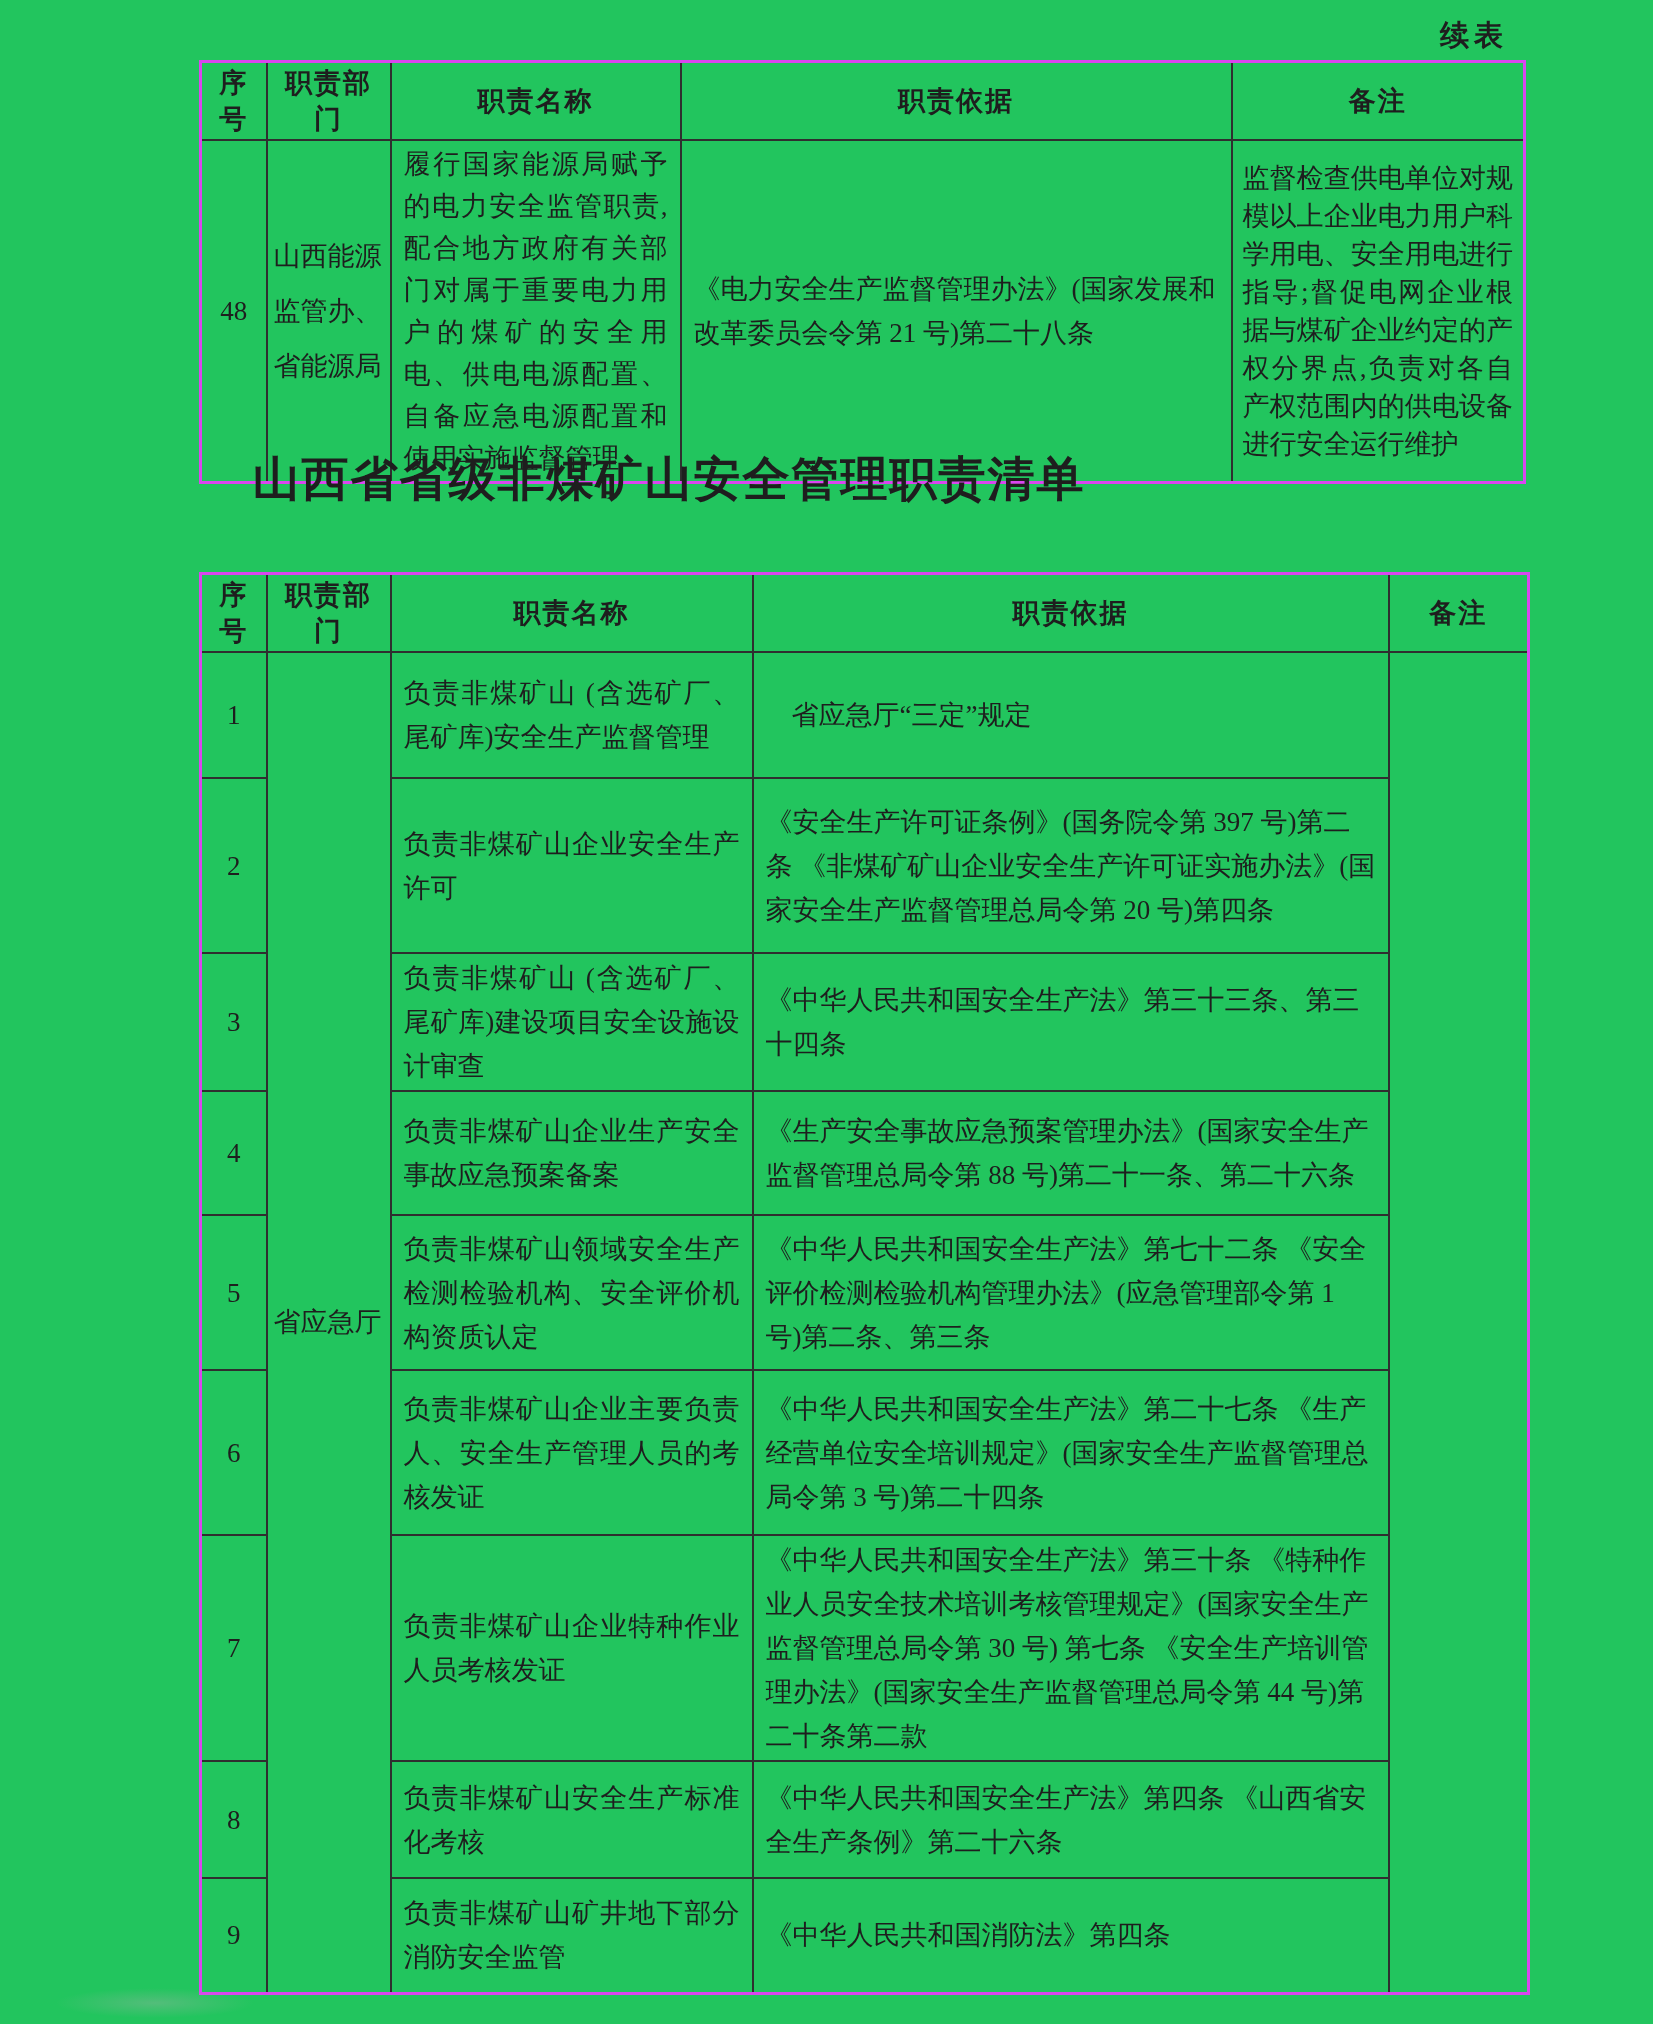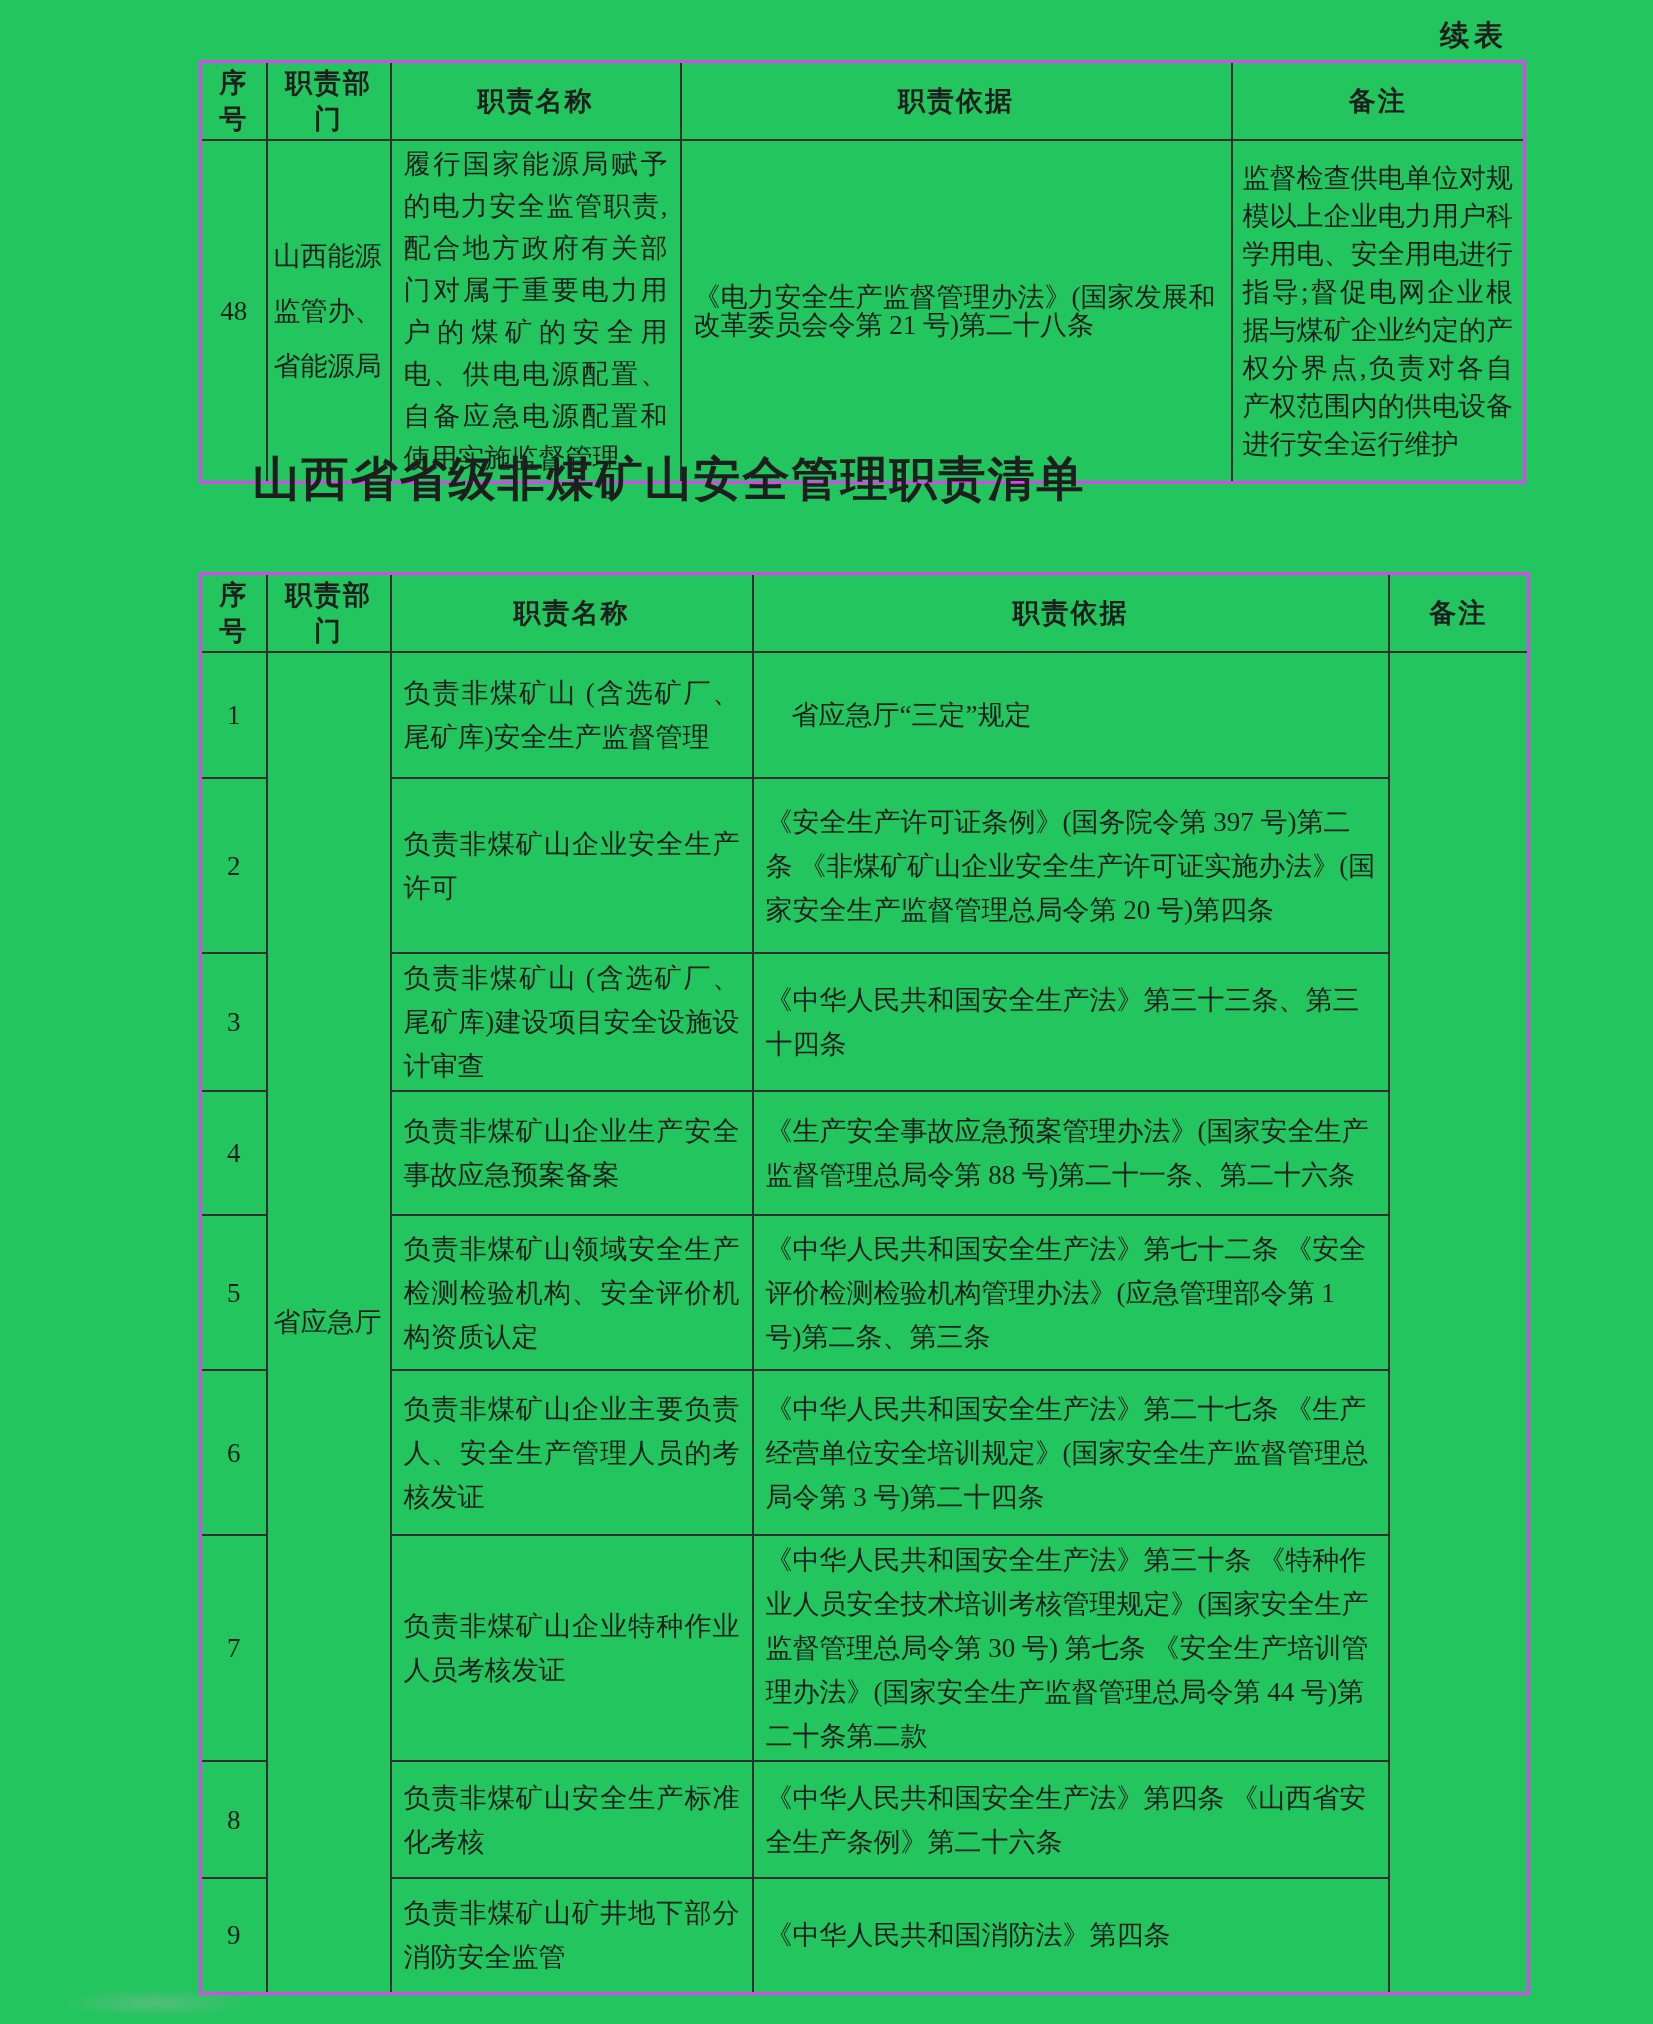--- a/index.html
+++ b/index.html
@@ -36,21 +36,21 @@
   td.no{text-align:center;padding:10px 2px;}
   td.dept{text-align:left;padding:18px 6px;}
   td.duty{text-align:justify;}
   td.remark1{text-align:justify;}
   
   .t1{left:199px;top:60px;width:1324px;}
   .t1 thead tr{height:46px;}
   .t1 tbody tr{height:312px;}
   .t1 td.dept{line-height:55px;}
   .t1 td.duty{line-height:42px;}
-  .t1 td.basis{line-height:28px;margin-top:40px;}
+  .t1 td.basis{line-height:44px;margin-top:40px;}
   .t1 td.remark1{line-height:38px;padding:2px 10px;}
   
   .title{
     position:absolute;left:199px;top:448px;width:940px;margin:0;
     text-align:center;
     font-size:47px;font-weight:700;letter-spacing:2px;
     font-family:"Liberation Serif","DejaVu Serif",serif;
   }
   
   .t2{left:199px;top:572px;width:1328px;}

